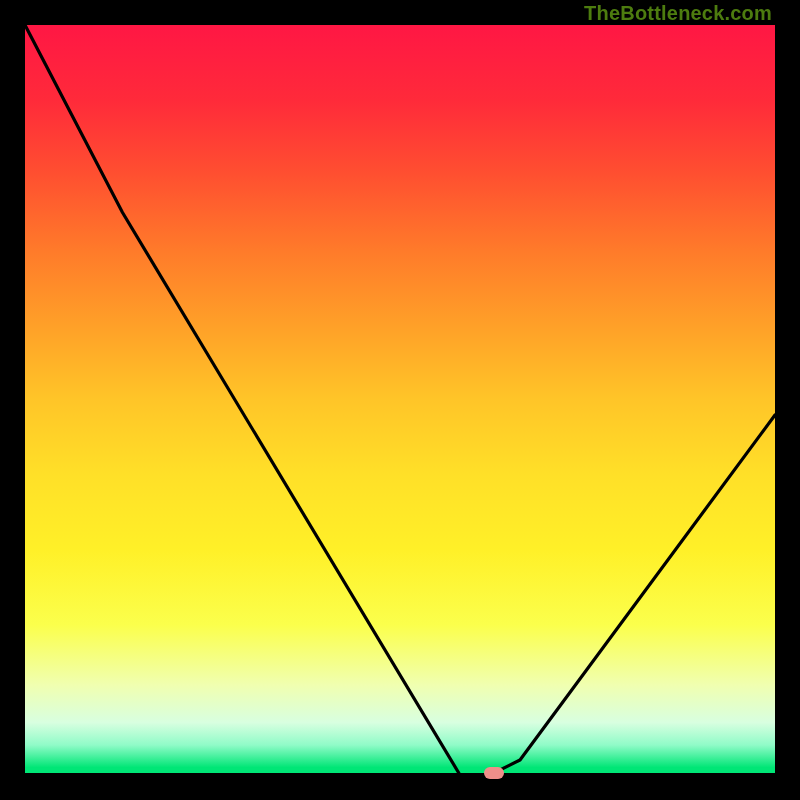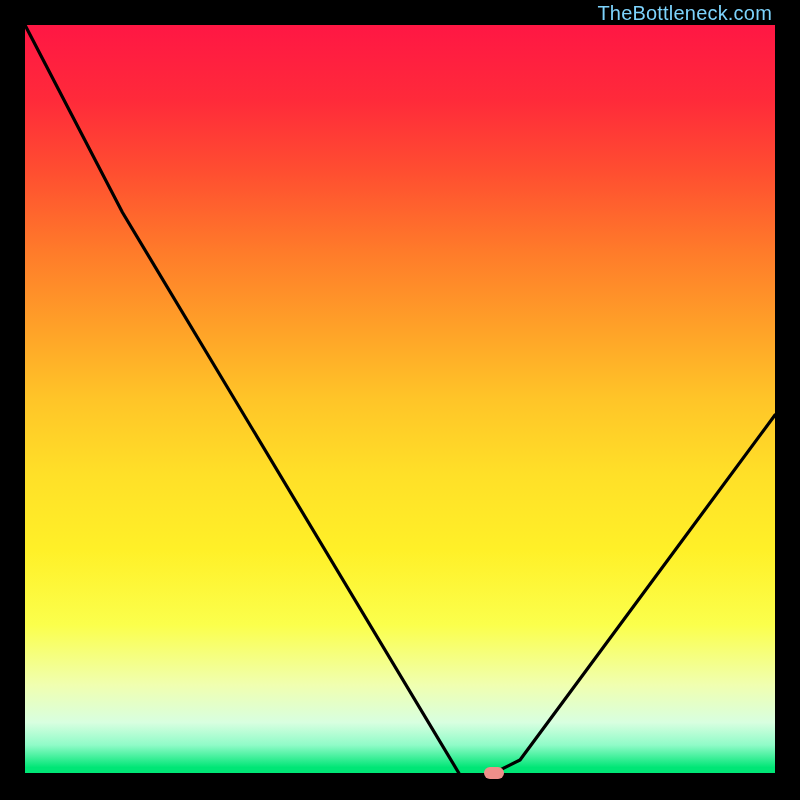--- a/index.html
+++ b/index.html
@@ -49,24 +49,24 @@
     position: absolute;
     left: 0;
     top: 0;
     width: 750px;
     height: 750px;
   }
   .watermark {
     position: absolute;
     top: 2px;
     right: 28px;
-    color: #7dd3fc;
+    color: #4d7c0f;
     font-family: Arial, Helvetica, sans-serif;
     font-size: 20px;
-    font-weight: 400;
+    font-weight: 700;
     letter-spacing: 0.2px;
   }
   .marker {
     position: absolute;
     width: 20px;
     height: 12px;
     background: #ef8f8a;
     border-radius: 6px;
   }
 </style>

